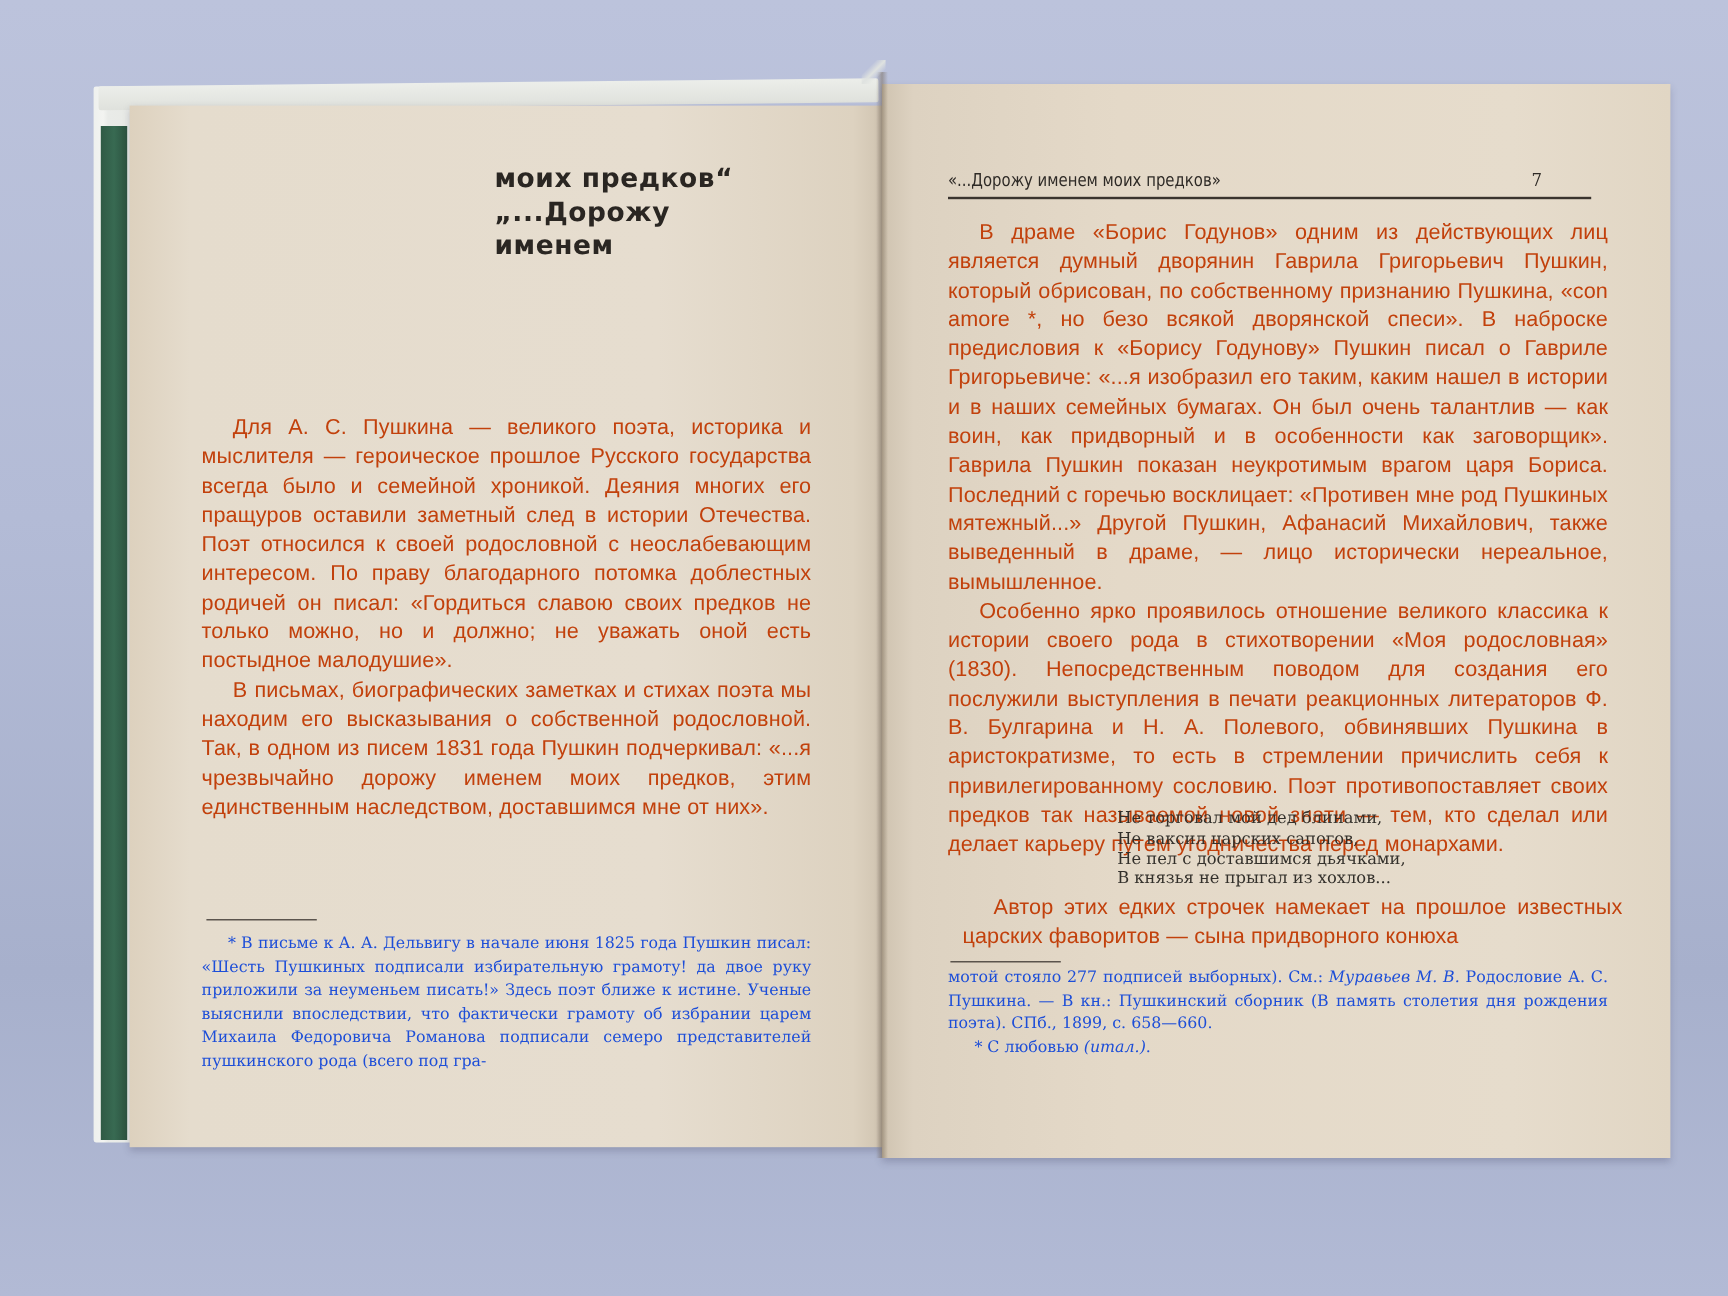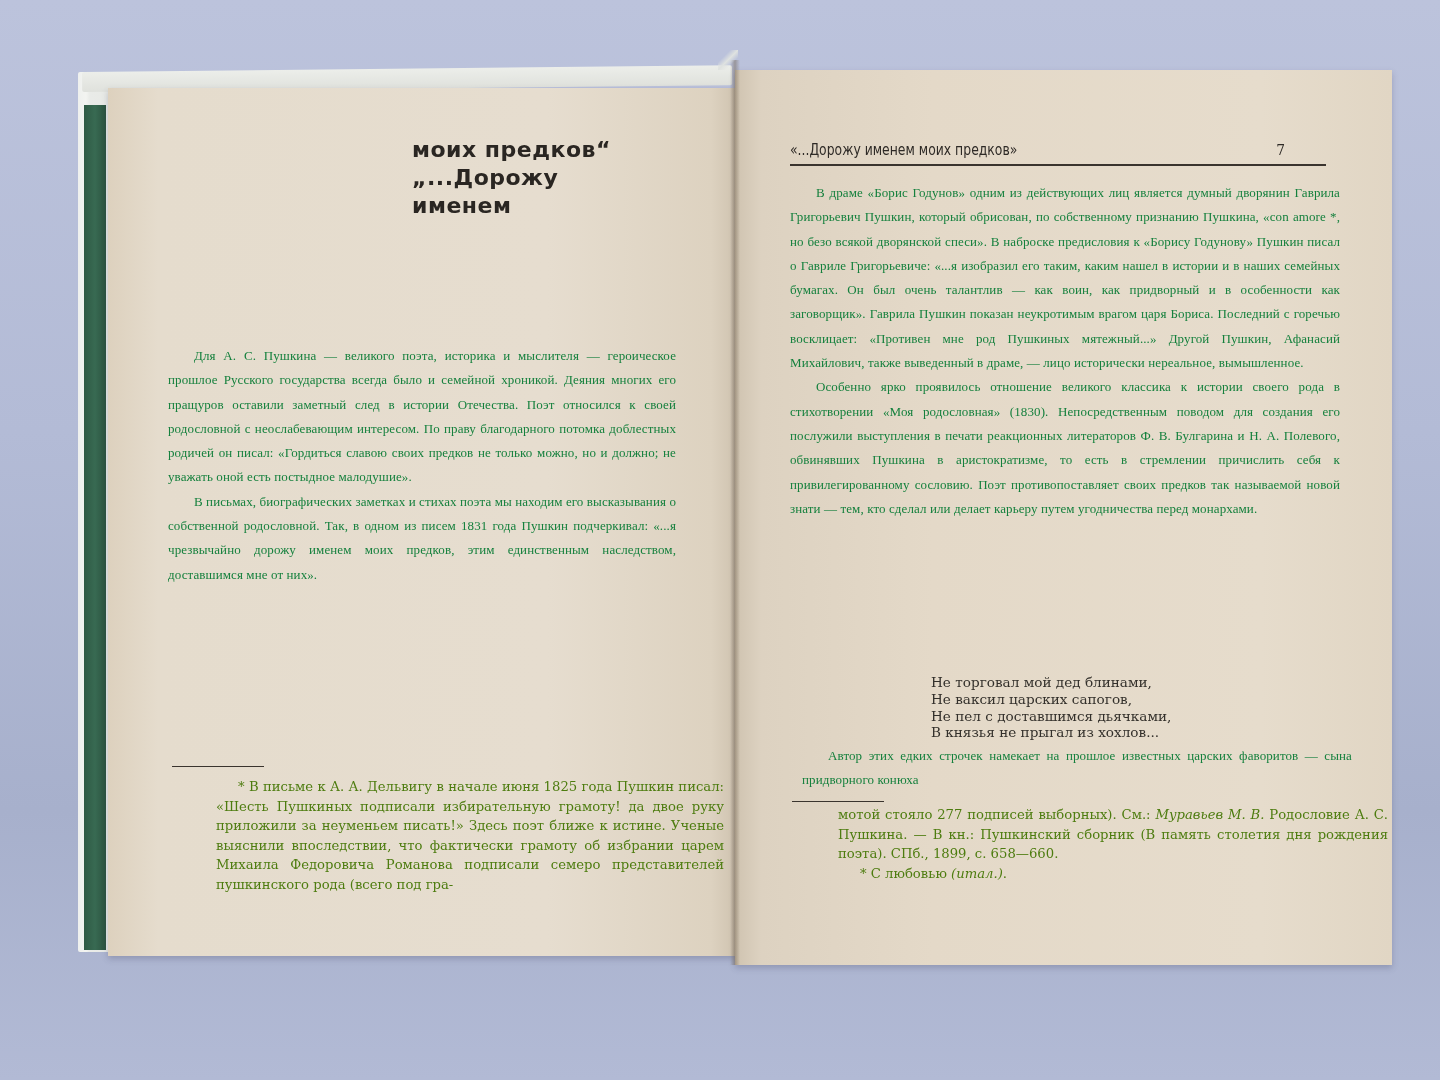--- a/index.html
+++ b/index.html
@@ -34,40 +34,40 @@
   }
   .page-right {
     left:735px; top:70px; width:657px; height:895px;
     background: linear-gradient(90deg, #cfc3b0 0%, #ddd2c1 4%, #e4d9c8 30%, #e6dccc 80%, #e1d6c4 100%);
   }
   .gutter {
     position:absolute; left:730px; top:60px; width:10px; height:905px;
     background: linear-gradient(90deg, rgba(120,105,85,0.0), rgba(110,95,75,0.45), rgba(120,105,85,0.0));
   }
   .text {
-    position:absolute; color:#15803d;
-    font-family:Liberation Serif, serif;
-    font-size:13px; line-height:24.3px;
+    position:absolute; color:#c2410c;
+    font-family:Liberation Sans, sans-serif;
+    font-size:18px; line-height:24.3px;
     text-align:justify; letter-spacing:0.1px;
   }
   .text p { margin:0; text-indent:26px; }
   .chapter-title {
     position:absolute; left:412px; top:136px; width:240px;
     font-family:"DejaVu Sans", sans-serif; font-weight:bold;
     font-size:22px; line-height:28px; color:#2a2622;
     letter-spacing:0.5px;
   }
   .left-body { left:168px; top:344px; width:508px; }
   .footnote-rule {
     position:absolute; height:1px; background:#3a342e; width:92px;
   }
   .footnote {
-    position:absolute; color:#4d7c0f;
+    position:absolute; color:#1d4ed8;
     font-family:"DejaVu Serif", serif;
-    font-size:13.2px; line-height:19.6px; text-align:justify;margin-left:48px;
+    font-size:13.2px; line-height:19.6px; text-align:justify;
   }
   .footnote p { margin:0; text-indent:22px; }
   .left-footnote { left:168px; top:777px; width:508px; }
   .running-head {
     position:absolute; left:790px; top:141px; width:538px;
     font-family:"DejaVu Sans Condensed", "DejaVu Sans", sans-serif;
     font-size:15px; color:#2e2a26;
     display:flex; justify-content:space-between; align-items:baseline;
     transform: scaleX(0.92); transform-origin:left center;
   }

